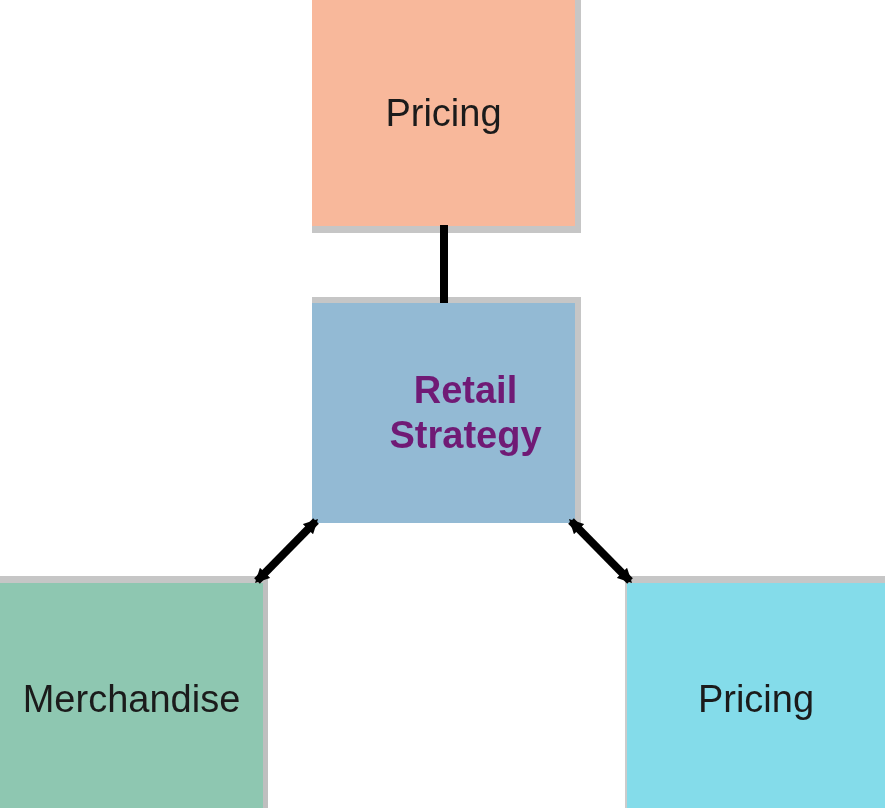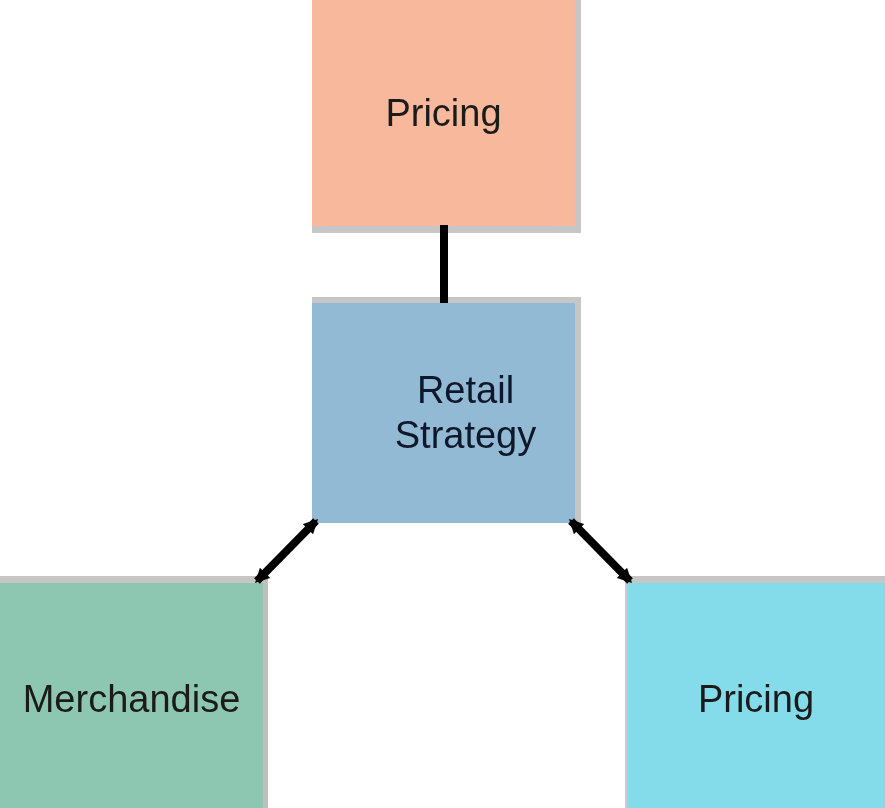--- a/index.html
+++ b/index.html
@@ -36,22 +36,22 @@
     border-right: 6px solid #c6c6c6;
     border-bottom: 7px solid #c6c6c6;
   }
   .node-retail-strategy {
     left: 312px; top: 297px;
     width: 263px; height: 220px;
     border-top: 6px solid #c6c6c6;
     border-right: 6px solid #c6c6c6;
   }
   .node-retail-strategy .label {
-    font-weight: normal;
-    color: #0f172a;
+    font-weight: bold;
+    color: #701a75;
     margin-left: 44px;
   }
   .node-merchandise {
     left: 0; top: 576px;
     width: 263px; height: 232px;
     border-top: 7px solid #c6c6c6;
     border-right: 5px solid #bfbfbf;
   }
   .node-location {
     left: 625px; top: 576px;

